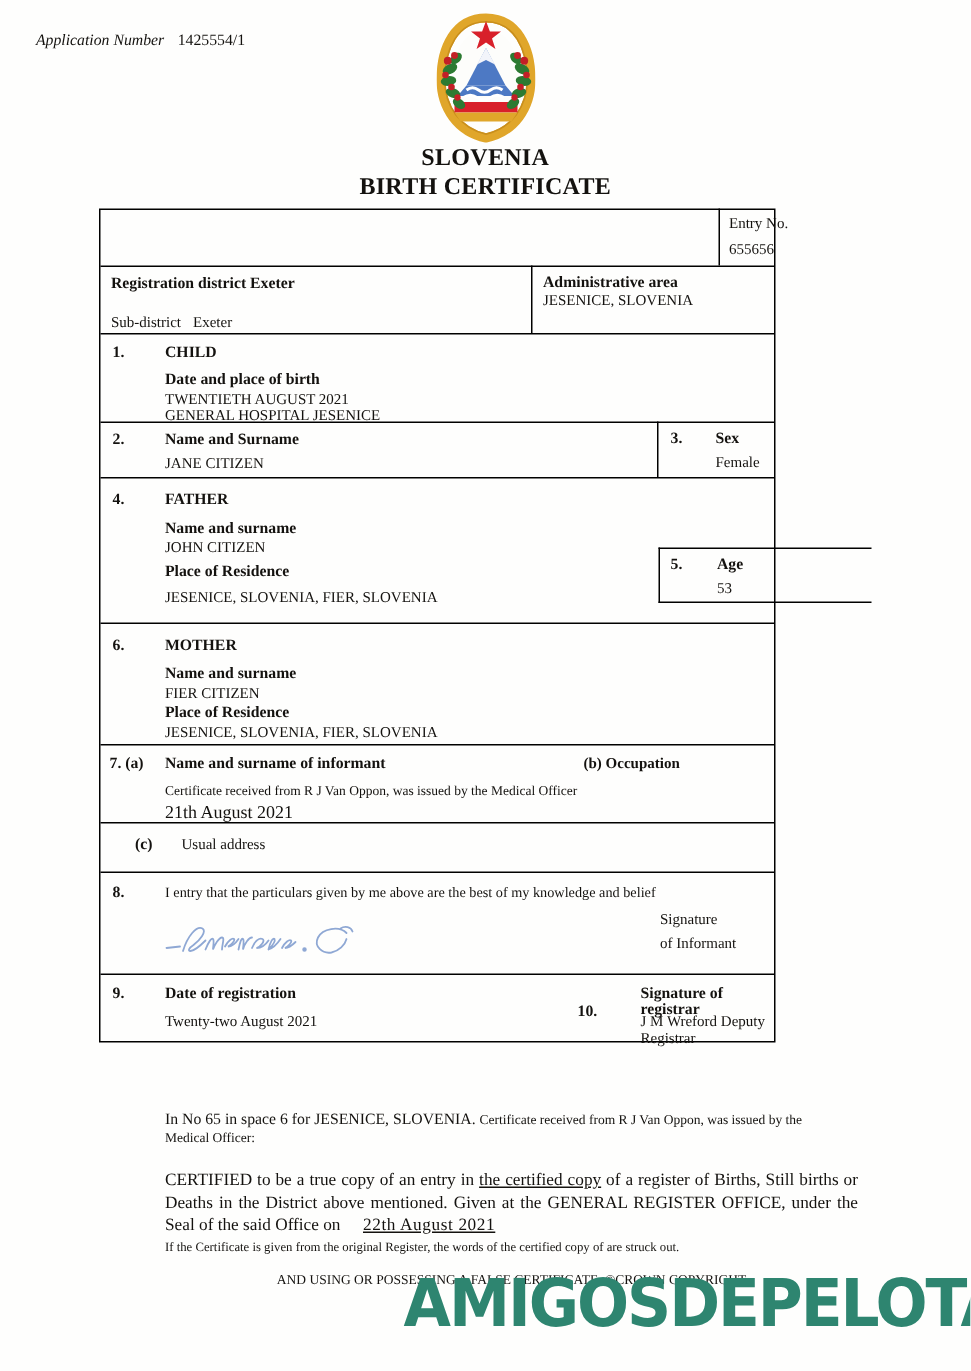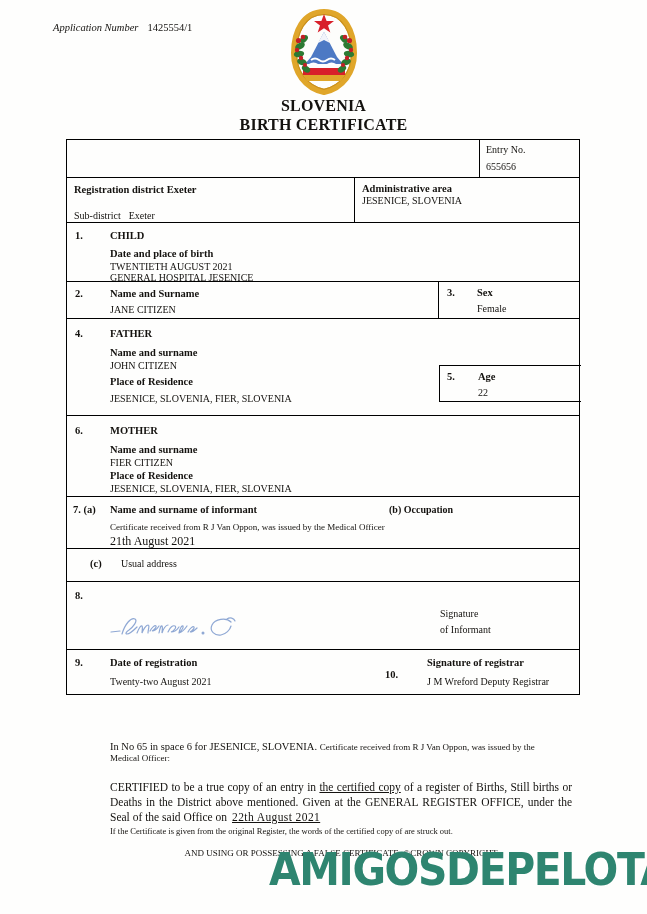--- a/index.html
+++ b/index.html
@@ -23,21 +23,20 @@
   .app-no {
     position: absolute;
     left: 24px;
     top: 22px;
     font-size: 10.5px;
     white-space: nowrap;
   }
   .app-no .lbl {
     font-style: italic;
     font-family: "Liberation Serif", serif;
-    margin-left: 29px;
   }
   .app-no .val {
     margin-left: 9px;
     font-style: normal;
   }
 
   .emblem-wrap {
     position: absolute;
     left: 291px;
     top: 6px;
@@ -58,21 +57,21 @@
     font-size: 16px;
     letter-spacing: 0.2px;
     line-height: 19px;
   }
 
   
   .cert-table {
     position: absolute;
     left: 66px;
     top: 139px;
-    width: 514px;
+    width: 451px;
     border: 1.4px solid #000;
     box-sizing: border-box;
   }
   .row {
     position: relative;
     border-bottom: 1.4px solid #000;
     box-sizing: border-box;
   }
   .row.last { border-bottom: none; }
 
@@ -233,21 +232,21 @@
   .f-line2 { font-size: 9px; margin-top: 1px; }
   .f-certified {
     margin-top: 17px;
     font-size: 11.5px;
     line-height: 15px;
     text-align: justify;
   }
   .f-certified u { }
   .f-seal-date {
     text-decoration: underline;
-    margin-left: 5px;
+    margin-left: 15px;
     letter-spacing: 0.4px;
   }
   .f-note {
     font-size: 8.5px;
     margin-top: 1px;
   }
   .f-caution {
     margin-top: 12px;
     text-align: center;
     font-size: 9px;
@@ -381,21 +380,21 @@
     <div class="row r-father">
       <div class="num n">4.</div>
       <div class="h lbl-b">FATHER</div>
       <div class="nm-l lbl-b">Name and surname</div>
       <div class="nm-v val-n">JOHN CITIZEN</div>
       <div class="pr-l lbl-b">Place of Residence</div>
       <div class="pr-v val-n">JESENICE, SLOVENIA, FIER, SLOVENIA</div>
       <div class="age-box">
         <div class="an">5.</div>
         <div class="al">Age</div>
-        <div class="av">22</div>
+        <div class="av">53</div>
       </div>
     </div>
 
     <div class="row r-mother">
       <div class="num n">6.</div>
       <div class="h lbl-b">MOTHER</div>
       <div class="nm-l lbl-b">Name and surname</div>
       <div class="nm-v val-n">FIER CITIZEN</div>
       <div class="pr-l lbl-b">Place of Residence</div>
       <div class="pr-v val-n">JESENICE, SLOVENIA, FIER, SLOVENIA</div>
@@ -409,20 +408,21 @@
       <div class="t2">21th August 2021</div>
     </div>
 
     <div class="row r-addr">
       <div class="num n">(c)</div>
       <div class="h">Usual address</div>
     </div>
 
     <div class="row r-decl">
       <div class="num n">8.</div>
+      <div class="stmt">I entry that the particulars given by me above are the best of my knowledge and belief</div>
       <div class="sig">
         <svg width="150" height="26" viewBox="0 0 150 26" xmlns="http://www.w3.org/2000/svg">
           <g fill="none" stroke="#8fa8d4" stroke-width="1.2" stroke-linecap="round">
             <path d="M2 18 L11 17"></path>
             <path d="M13 20 C16 10 22 3 26 5 C29 7 24 13 20 16 C17 18 16 20 18 20 C21 20 25 16 28 13"></path>
             <path d="M28 19 C30 14 32 11 33 12 C34 13 33 17 33 19 C34 16 37 11 39 11 C41 11 39 16 39 19"></path>
             <path d="M41 17 C43 13 46 11 47 12 C48 13 45 16 43 17 C45 17 48 15 50 12"></path>
             <path d="M50 19 C51 14 52 11 53 12 C54 13 53 17 53 19 C54 15 57 11 59 11"></path>
             <path d="M59 18 C61 13 64 11 66 12 C68 13 65 17 62 18 C65 18 68 16 70 13"></path>
             <path d="M70 19 C71 14 73 11 74 12 C75 14 72 17 70 19 C73 18 76 15 78 12"></path>

